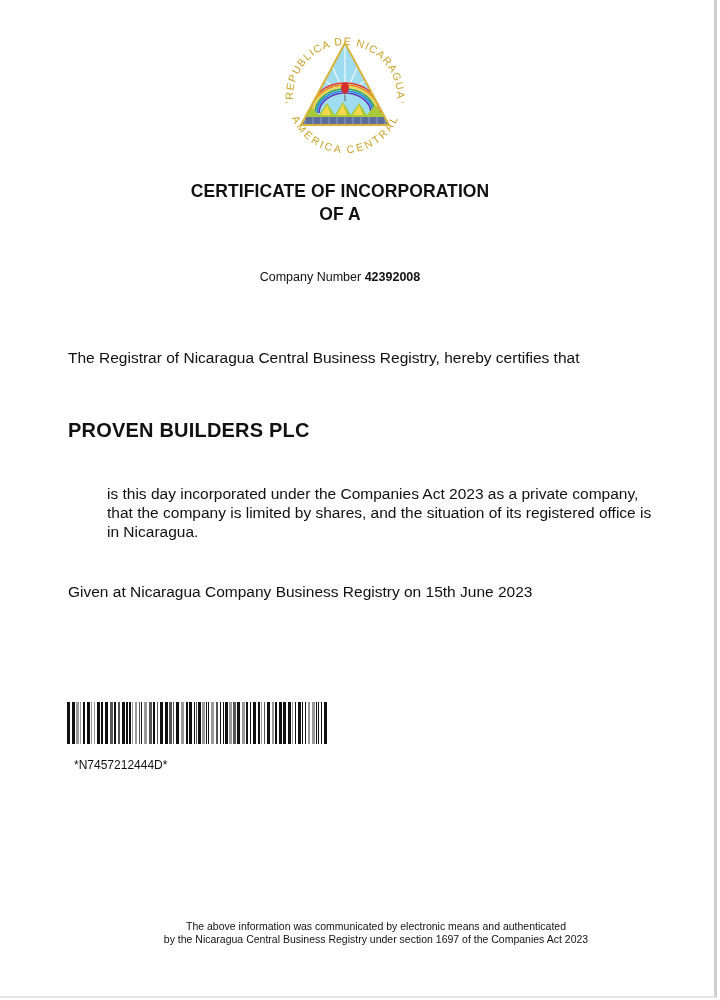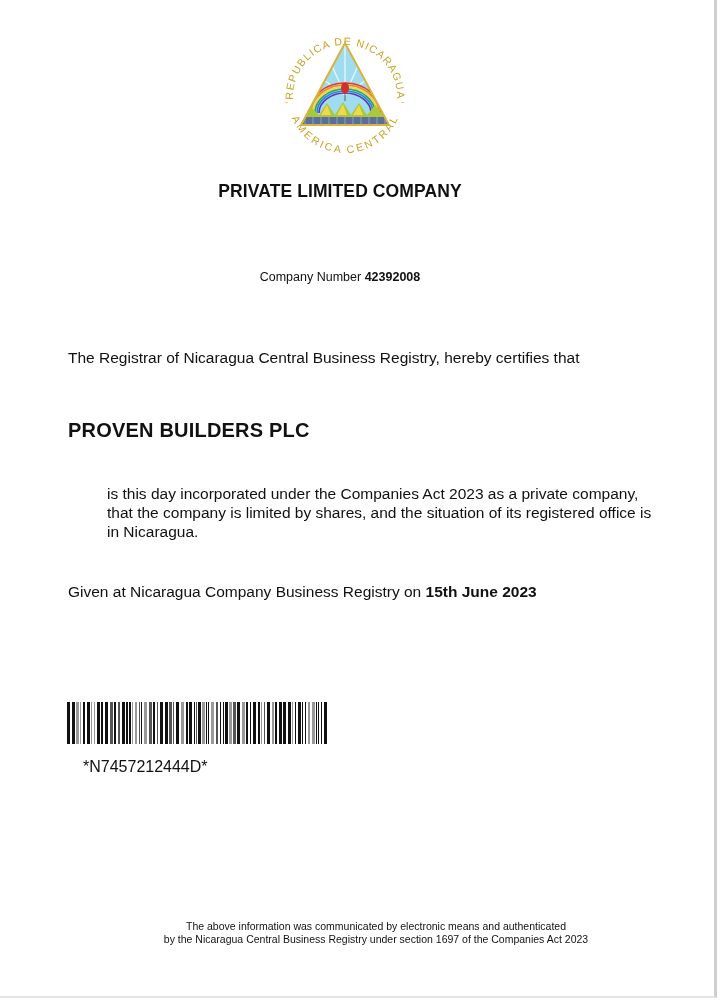--- a/index.html
+++ b/index.html
@@ -12,23 +12,23 @@
     .emblem { position: absolute; left: 275px; top: 25px; width: 140px; height: 140px; }
     .title { position: absolute; left: 0; width: 680px; top: 180px; text-align: center;
       font-weight: bold; font-size: 17.5px; line-height: 23px; letter-spacing: 0.1px; }
     .compnum { position: absolute; left: 0; width: 680px; top: 270px; text-align: center; font-size: 12.5px; }
     .compnum b { font-weight: bold; }
     .para { position: absolute; left: 68px; width: 560px; font-size: 15.5px; line-height: 19px; }
     .p1 { top: 341px; margin-top: 7px; }
     .company { position: absolute; left: 68px; top: 419px; font-size: 20px; font-weight: bold; letter-spacing: 0.2px; text-align: right; }
     .p2 { top: 484px; margin-left: 39px; }
     .p3 { top: 582px; }
-    .p3 b { font-weight: bold; }
+    .p3 b { font-weight: normal; }
     .barcode { position: absolute; left: 67px; top: 702px; width: 262px; height: 42px; }
-    .barcode-text { position: absolute; left: 83px; top: 758px; font-size: 16px; }
+    .barcode-text { position: absolute; left: 74px; top: 758px; font-size: 12px; }
     .footer { position: absolute; left: 0; width: 696px; top: 920px; text-align: center; font-size: 10.5px; line-height: 13px; padding-left: 28px; }
   </style>
 </head>
 <body>
 
 <div class="page">
 
   <div class="emblem">
     <svg width="140" height="140" viewBox="0 0 140 140">
       <defs>
@@ -78,21 +78,22 @@
             <line x1="94" y1="92" x2="94" y2="102"></line>
           <line x1="102" y1="92" x2="102" y2="102"></line>
             <line x1="110" y1="92" x2="110" y2="102"></line>
         </g>
       </g>
       <polygon points="70,18 26,100 114,100" fill="none" stroke="#d8b33a" stroke-width="2"></polygon>
     </svg>
   </div>
 
   <div class="title">
-    <div>PRIVATE LIMITED COMPANY</div>
+    <div>CERTIFICATE OF INCORPORATION</div>
+    <div>OF A</div>
   </div>
 
   <div class="compnum">
     <span>Company Number</span>
     <b>42392008</b>
   </div>
 
   <div class="para p1">The Registrar of Nicaragua Central Business Registry, hereby certifies that</div>
 
   <div class="company">PROVEN BUILDERS PLC</div>

